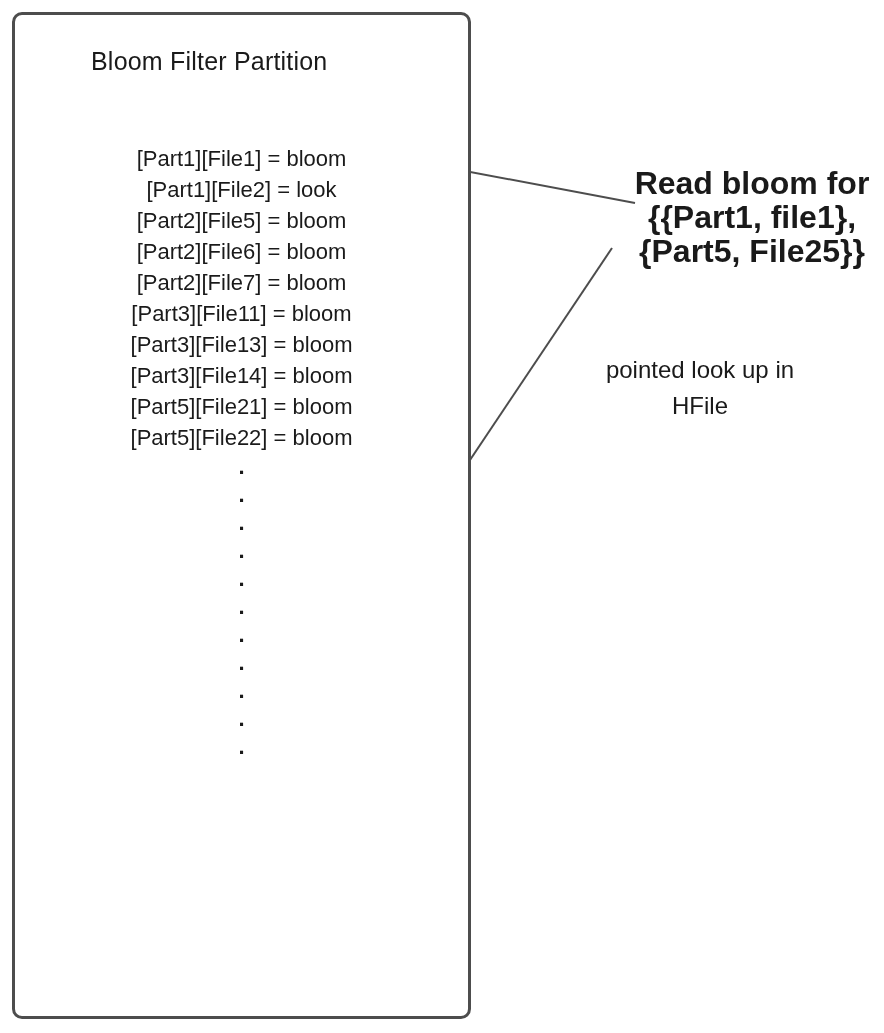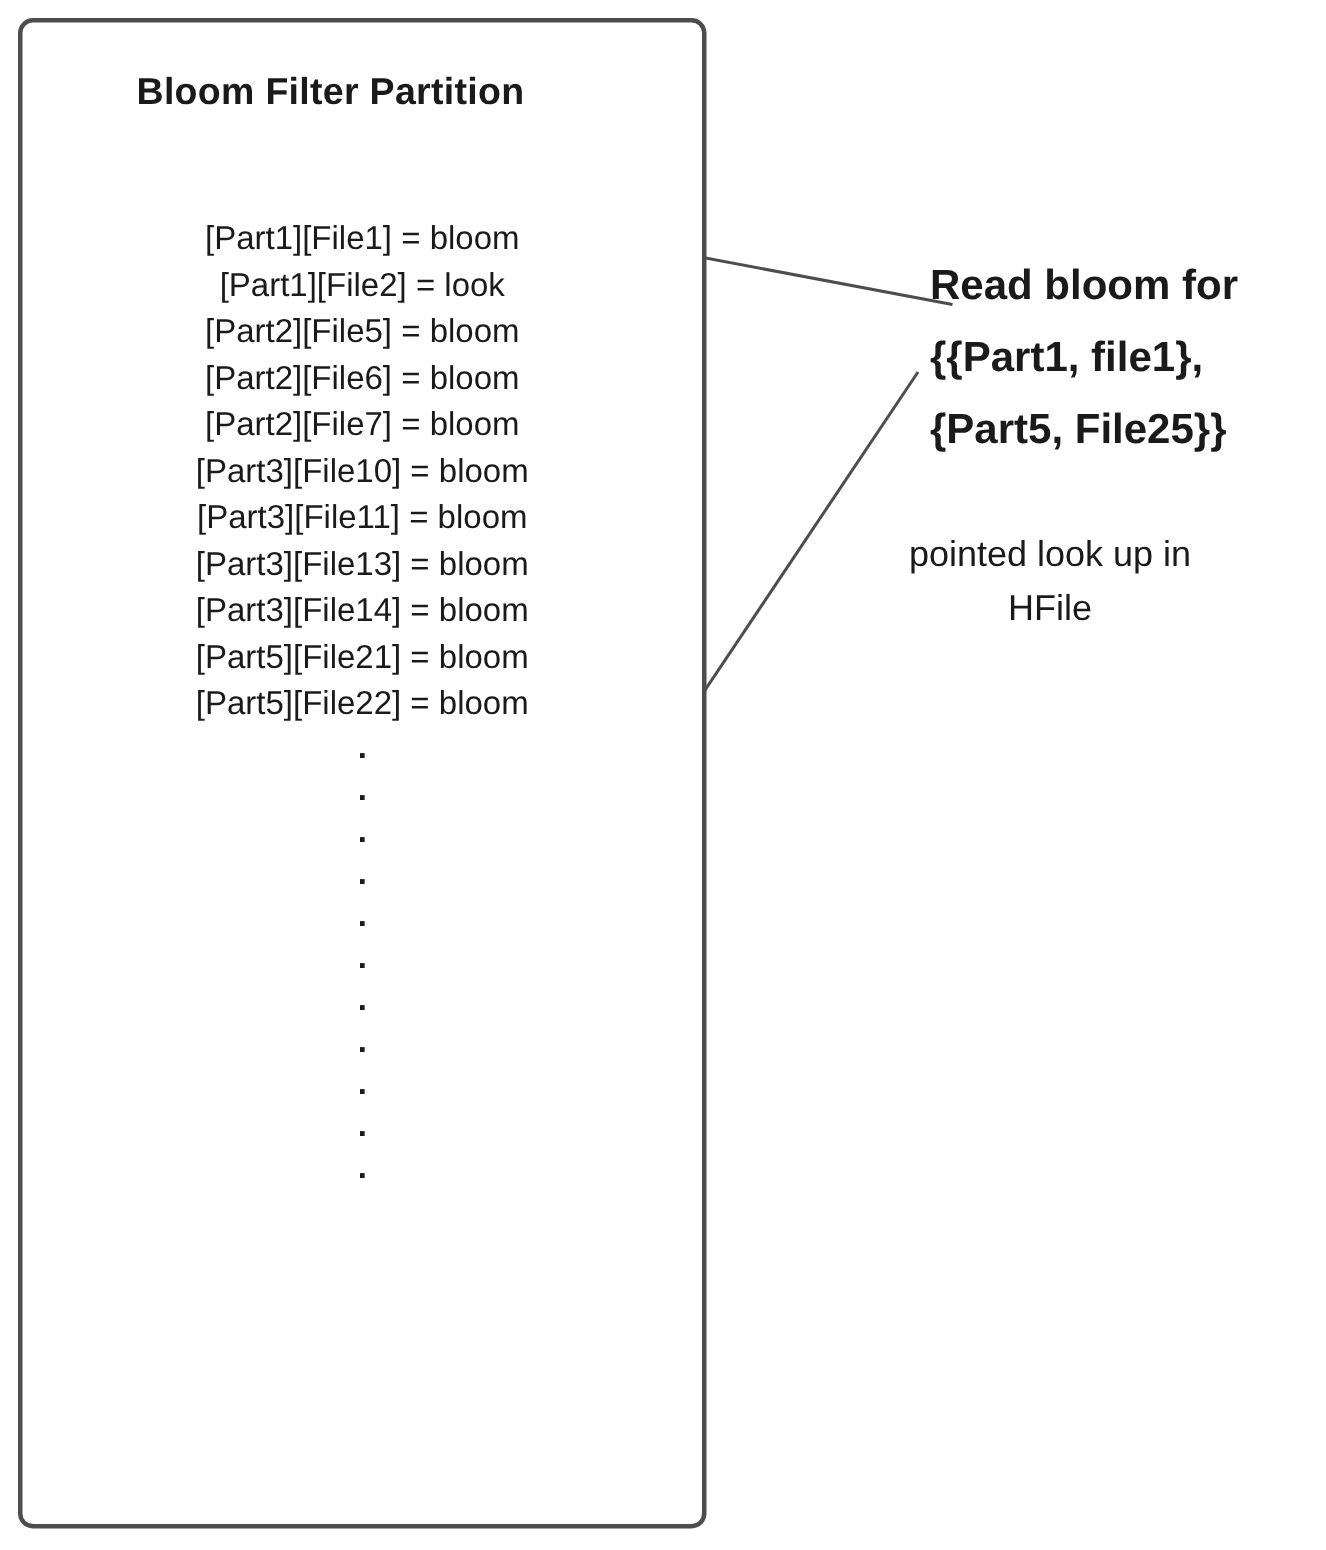--- a/index.html
+++ b/index.html
@@ -42,21 +42,21 @@
     height: 1007px;
     border: 3px solid var(--line-color);
     border-radius: 10px;
     background: var(--bg-color);
   }
   .box-title {
     position: absolute;
     left: 76px;
     top: 32px;
     font-size: 25px;
-    font-weight: bold;
+    font-weight: normal;
     letter-spacing: 0.2px;
     white-space: nowrap;
   }
   .entry-list {
     position: absolute;
     left: 0;
     top: 128px;
     width: 100%;
     text-align: center;
     font-size: 22px;
@@ -69,24 +69,24 @@
   .entry-line.dot-line {
     height: 28px;
     line-height: 28px;
     font-weight: bold;
   }
   .annotation-bold {
     position: absolute;
     left: 620px;
     top: 166px;
     width: 264px;
-    text-align: left;
-    font-size: 28px;
+    text-align: center;
+    font-size: 32px;
     font-weight: bold;
-    line-height: 48px;
+    line-height: 34px;
     white-space: pre-line;
   }
   .annotation-plain {
     position: absolute;
     left: 583px;
     top: 352px;
     width: 234px;
     text-align: center;
     font-size: 24px;
     line-height: 36px;
@@ -109,21 +109,20 @@
   </svg>
 
   <div class="partition-box">
     <div class="box-title">Bloom Filter Partition</div>
     <div class="entry-list">
         <div class="entry-line">[Part1][File1] = bloom</div>
         <div class="entry-line">[Part1][File2] = look</div>
         <div class="entry-line">[Part2][File5] = bloom</div>
         <div class="entry-line">[Part2][File6] = bloom</div>
         <div class="entry-line">[Part2][File7] = bloom</div>
-        <div class="entry-line">[Part3][File10] = bloom</div>
         <div class="entry-line">[Part3][File11] = bloom</div>
         <div class="entry-line">[Part3][File13] = bloom</div>
         <div class="entry-line">[Part3][File14] = bloom</div>
         <div class="entry-line">[Part5][File21] = bloom</div>
         <div class="entry-line">[Part5][File22] = bloom</div>
         <div class="entry-line dot-line">.</div>
         <div class="entry-line dot-line">.</div>
         <div class="entry-line dot-line">.</div>
         <div class="entry-line dot-line">.</div>
         <div class="entry-line dot-line">.</div>

